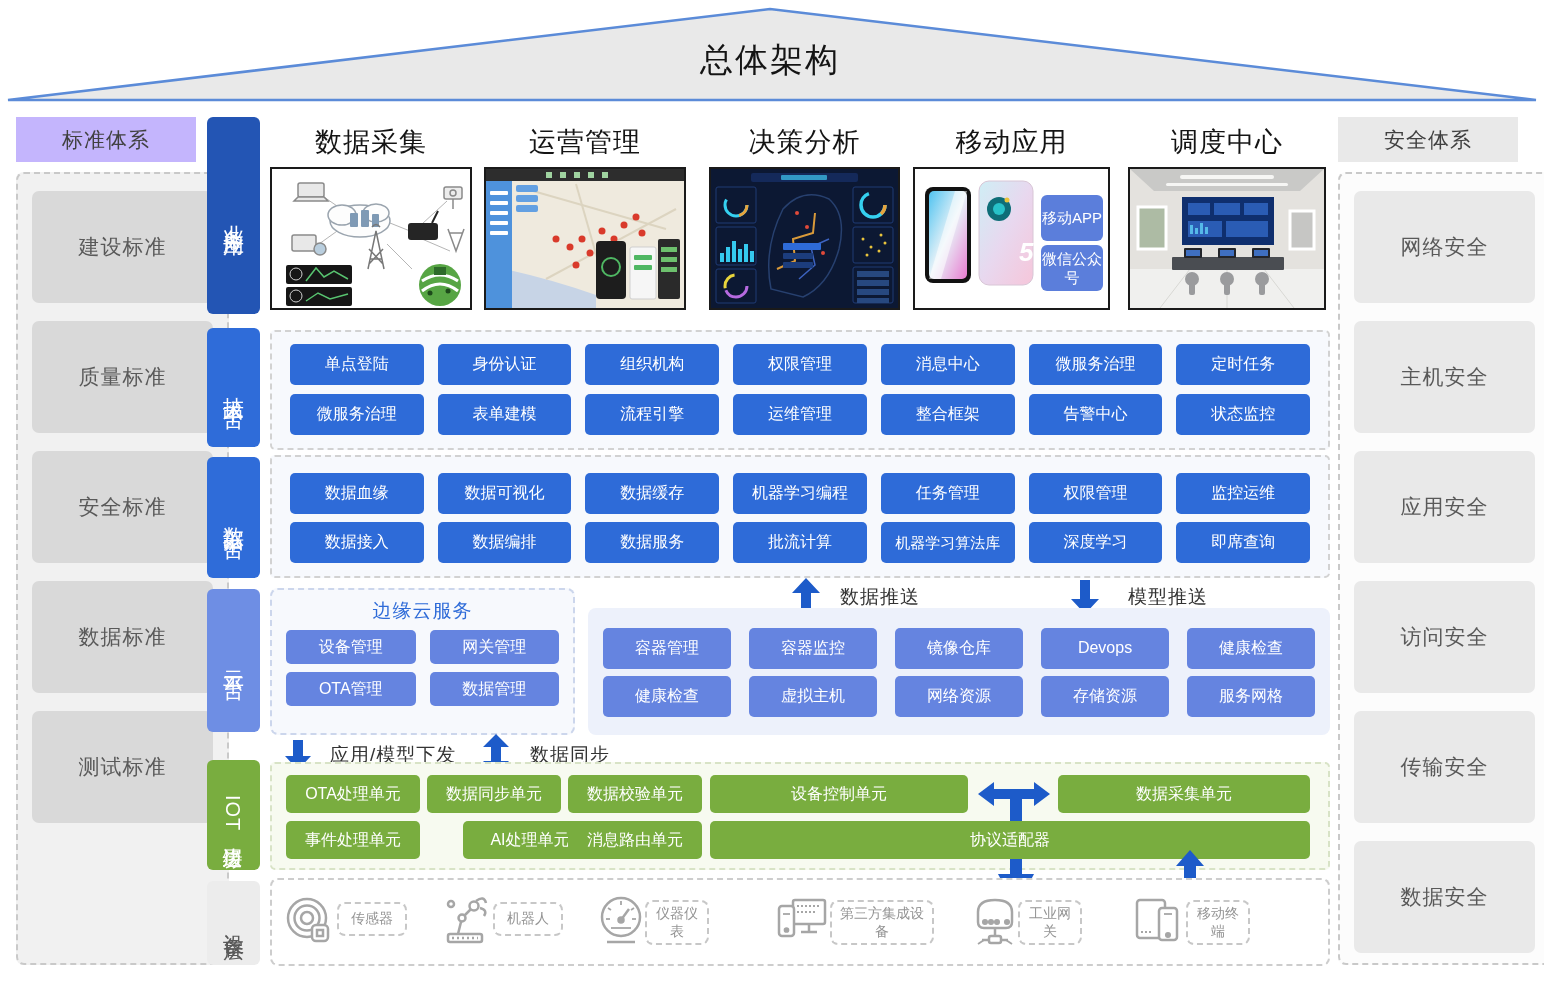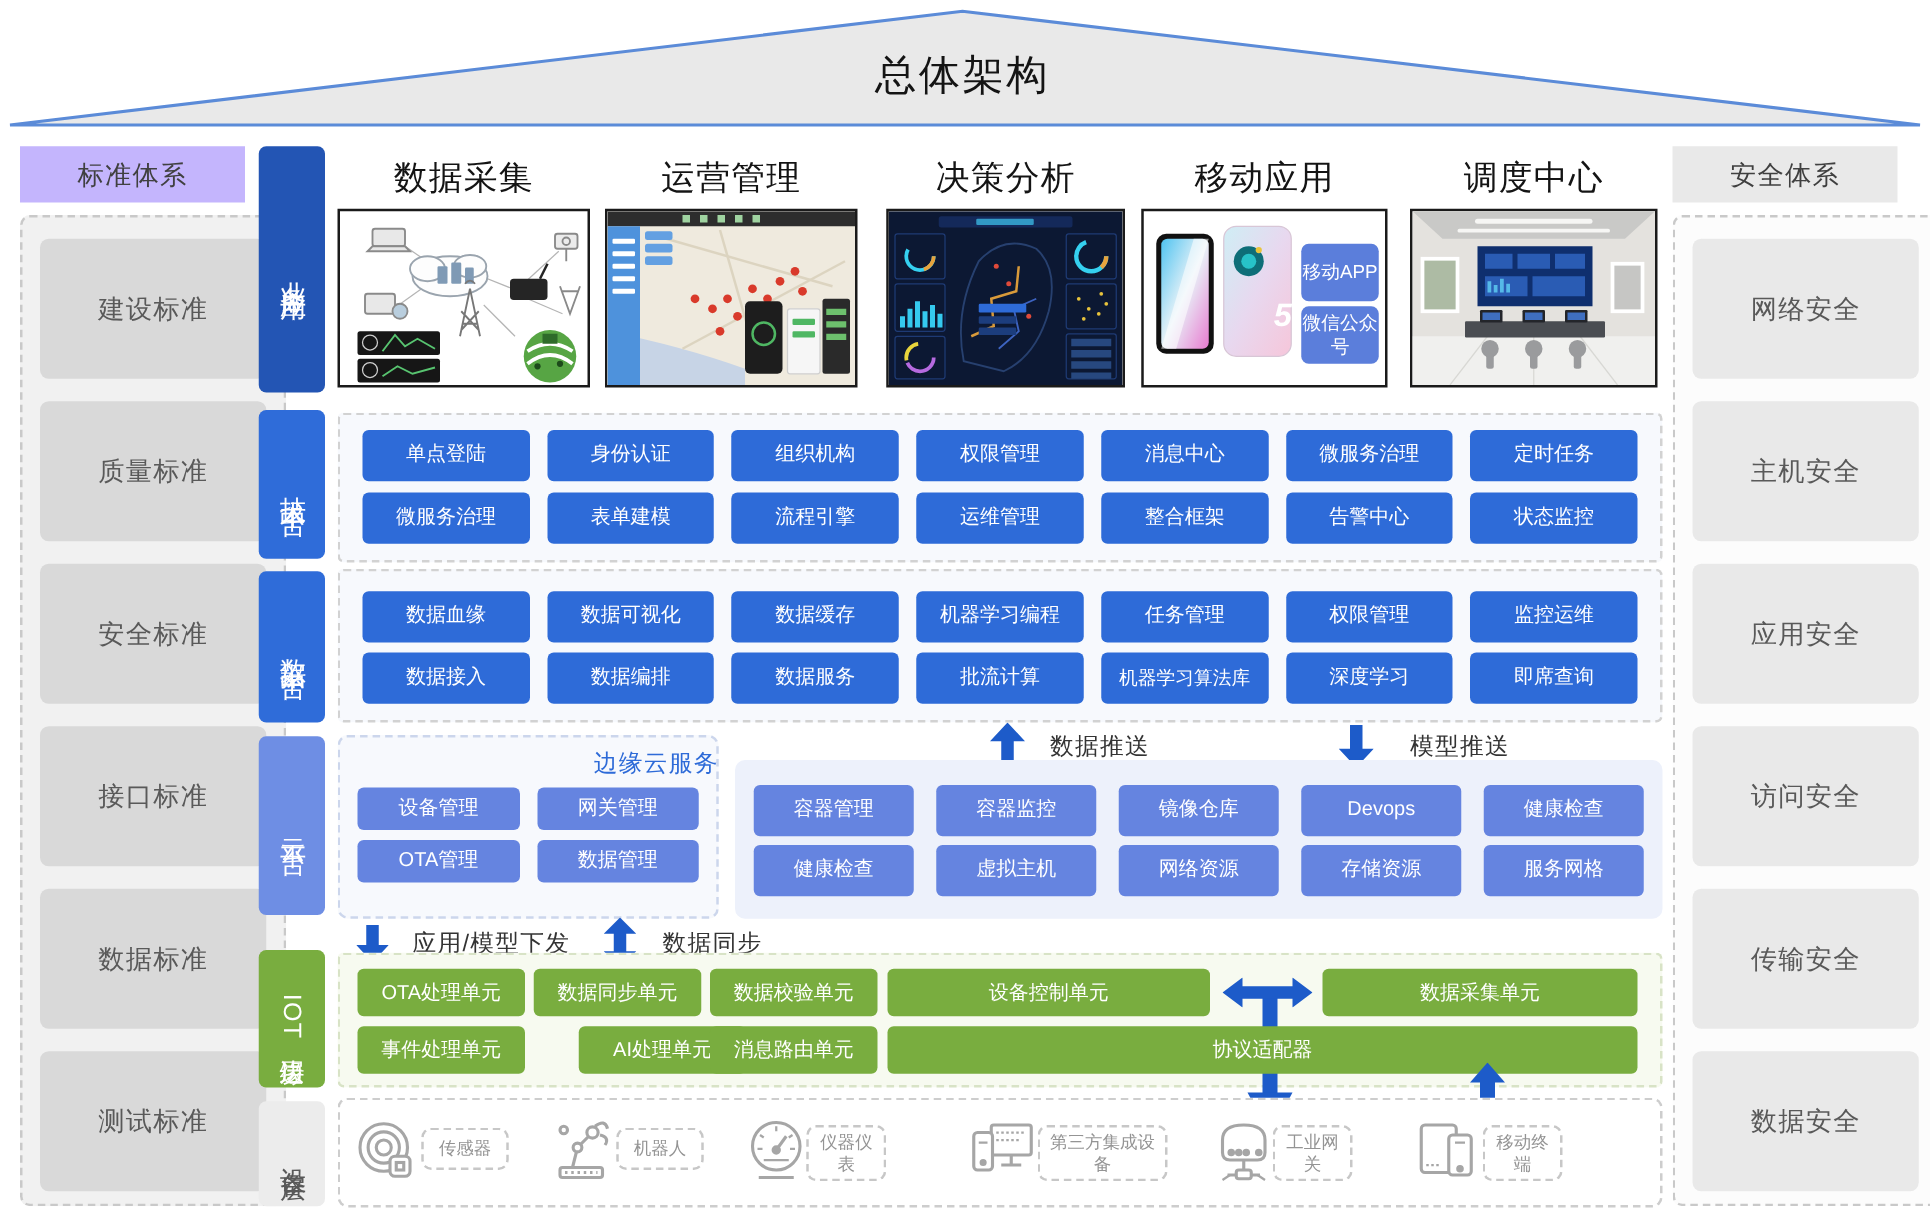--- a/index.html
+++ b/index.html
@@ -45,21 +45,21 @@
   .grid5 { display:grid; grid-template-columns:repeat(5,1fr); column-gap:18px; row-gap:7px; padding:20px 15px; }
   .btn { height:41px; border-radius:5px; display:flex; align-items:center; justify-content:center;
     color:#fff; font-size:16px; text-align:center; line-height:1.15; padding:0 4px; }
   .btn-blue { background:#2e6bd8; }
   .btn-cloud { background:#6584e0; }
   .btn-green { position:absolute; height:38px; background:#79ad3f; border-radius:5px; display:flex;
     align-items:center; justify-content:center; color:#fff; font-size:16px; }
 
   
   .edge-box { left:270px; top:588px; width:305px; height:147px; border:2px dashed #ccd6ec; border-radius:8px; background:#f7f9fd; }
-  .edge-title { left:270px; top:598px; width:305px; text-align:right; font-size:19px; color:#2e6bd8; letter-spacing:1px; }
+  .edge-title { left:270px; top:598px; width:305px; text-align:center; font-size:19px; color:#2e6bd8; letter-spacing:1px; }
   .edge-grid { left:286px; top:630px; width:273px; display:grid; grid-template-columns:1fr 1fr; column-gap:14px; row-gap:8px; }
   .edge-grid .btn { height:34px; }
   .cloud-panel { left:588px; top:608px; width:742px; height:127px; background:#edf1fb; border-radius:8px; }
   .arrow-label { font-size:19px; color:#333; letter-spacing:1px; }
 
   
   .iot-panel { left:270px; top:762px; width:1060px; height:108px; background:#f7faf0; border:2px dashed #d8e3c6; border-radius:5px; }
   
   .device-panel { left:270px; top:878px; width:1060px; height:88px; background:#fff; border:2px dashed #cdcdcd; border-radius:8px; }
   .dev-label { border:2px dashed #c7c7c7; border-radius:8px; color:#949494; font-size:14px; line-height:1.25;
@@ -75,21 +75,20 @@
   <svg class="abs" style="left:0;top:0;" width="1544" height="106" viewBox="0 0 1544 106">
     <polygon points="8,100 770,9 1536,100" fill="#e9e9e9" stroke="#5b8bd8" stroke-width="2.5"></polygon>
   </svg>
   <div class="abs roof-title">总体架构</div>
 
   <div class="abs col-header hdr-left">标准体系</div>
   <div class="abs dashed-col col-left">
     <div class="gray-item">建设标准</div>
     <div class="gray-item">质量标准</div>
     <div class="gray-item">安全标准</div>
-    <div class="gray-item">接口标准</div>
     <div class="gray-item">数据标准</div>
     <div class="gray-item">测试标准</div>
   </div>
 
   <div class="abs col-header hdr-right">安全体系</div>
   <div class="abs dashed-col col-right">
     <div class="gray-item">网络安全</div>
     <div class="gray-item">主机安全</div>
     <div class="gray-item">应用安全</div>
     <div class="gray-item">访问安全</div>

